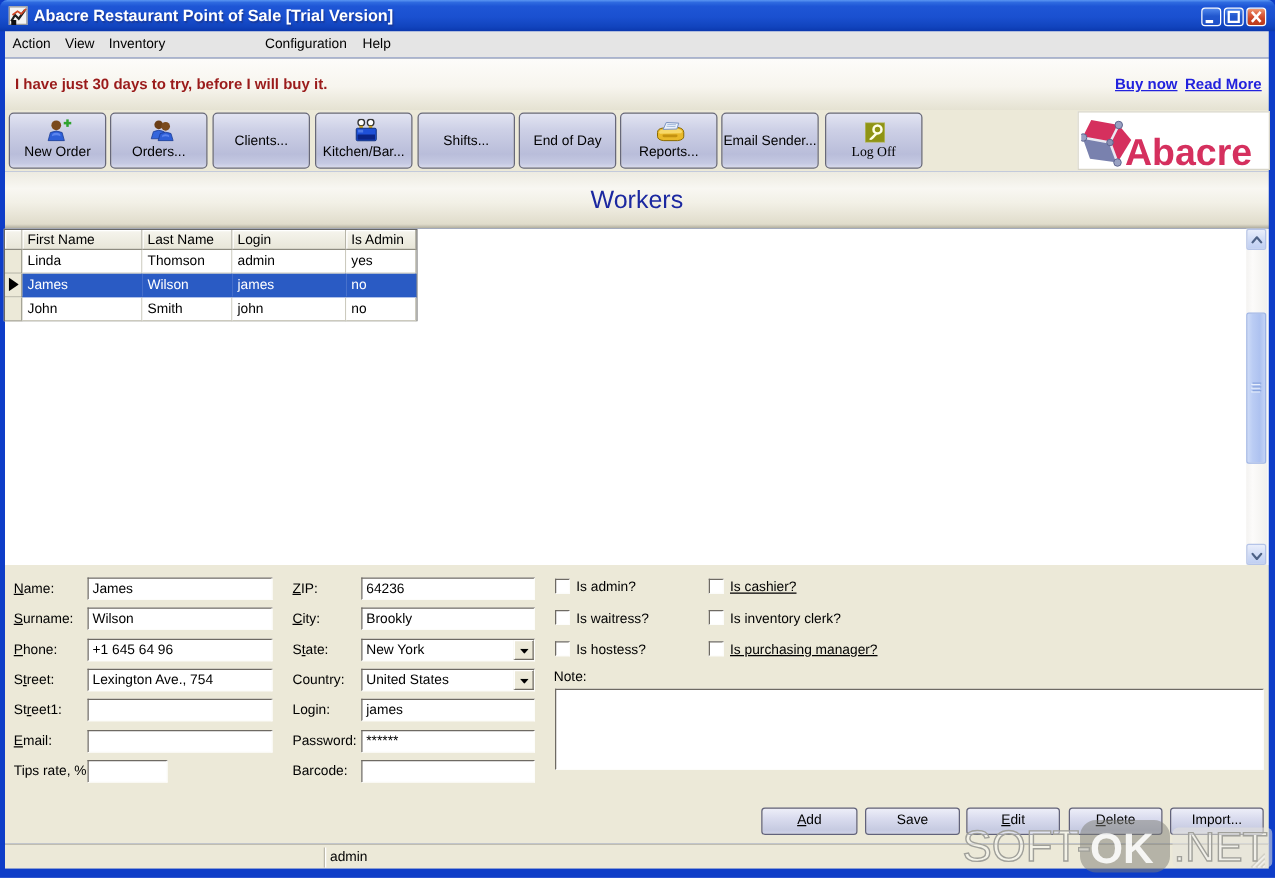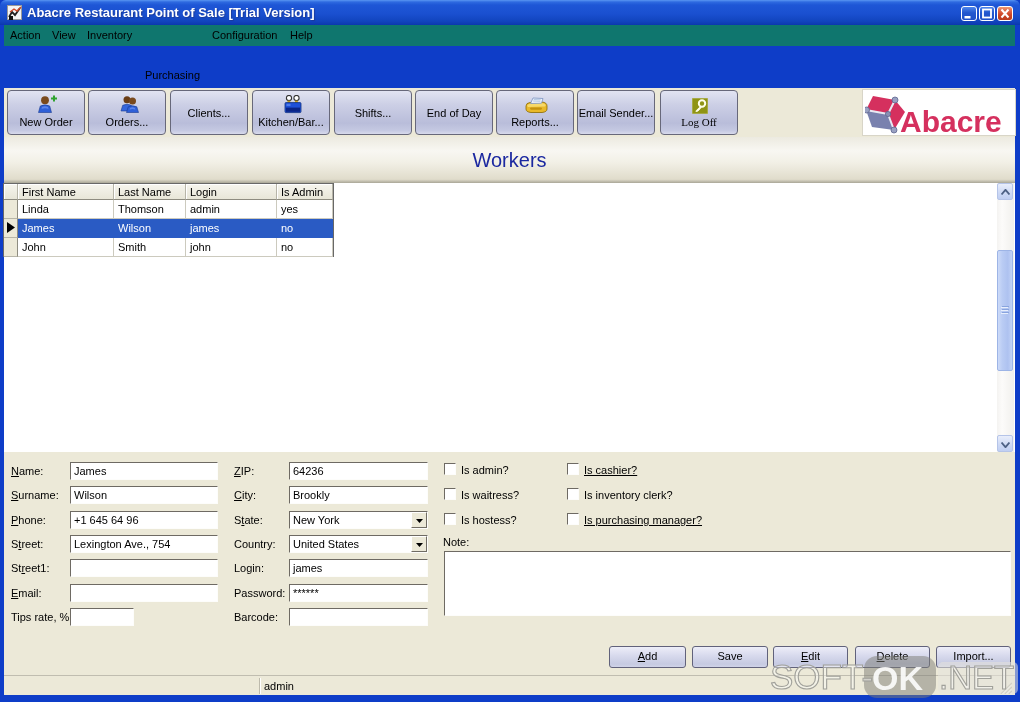--- a/index.html
+++ b/index.html
@@ -7,21 +7,21 @@
 body { font-family:"Liberation Sans", sans-serif; font-size:11px; color:#000; -webkit-font-smoothing:antialiased; }
 #win { position:absolute; left:0; top:0; width:1020px; height:702px; background:#0E3DC8; }
 
 #titlebar { position:absolute; left:0; top:0; width:1020px; height:25px; border-radius:6px 6px 0 0;
   background:linear-gradient(#5A96F2 0%, #2E6AE0 8%, #1E56D6 20%, #1A50D0 55%, #1144BE 85%, #0B38AE 100%); }
 #titleicon { position:absolute; left:7px; top:5px; width:15px; height:15px; background:#f4f4f4; border:1px solid #9a9a9a; }
 #titletext { position:absolute; left:27px; top:5px; color:#fff; font-size:13px; font-weight:bold; text-shadow:1px 1px 1px #1a3a9a; }
 .tbtn { position:absolute; top:6px; width:16px; height:15px; border:1px solid #fff; border-radius:3px;
   background:linear-gradient(#4E86EC, #2257CE 45%, #1E50C8); color:#fff; }
 
-#menubar { position:absolute; left:4px; top:25px; width:1011px; height:21px; background:#0f766e; }
+#menubar { position:absolute; left:4px; top:25px; width:1011px; height:21px; background:#e5e5e5; }
 .mitem { position:absolute; top:4px; }
 
 #trialbar { position:absolute; left:4px; top:46px; width:1011px; height:42px; border-top:1px solid #D8D5C8;
   background:linear-gradient(#FDFCFA 0%, #F7F5EE 55%, #E5E2D2 100%); }
 #trialmsg { position:absolute; left:8px; top:13px; color:#9A1B1B; font-weight:bold; font-size:12px; }
 .bluelink { position:absolute; top:13px; color:#2222DD; font-weight:bold; font-size:12px; text-decoration:underline; }
 
 #toolbar { position:absolute; left:4px; top:88px; width:1011px; height:49px; background:#ECE9D8; }
 .toolbtn { position:absolute; top:2px; height:45px; width:78px; border:1px solid #67687A; border-radius:4px;
   background:linear-gradient(#E2E4F2 0%, #CDD0E6 30%, #B9BDDA 75%, #C5C9E2 92%, #D8DAEC 100%);
@@ -94,20 +94,25 @@
     </div>
   </div>
   <div id="menubar">
     <span class="mitem" style="left:6px;">Action</span>
     <span class="mitem" style="left:48px;">View</span>
     <span class="mitem" style="left:83px;">Inventory</span>
     <span class="mitem" style="left:141px;margin-top:40px;">Purchasing</span>
     <span class="mitem" style="left:208px;">Configuration</span>
     <span class="mitem" style="left:286px;">Help</span>
   </div>
+  <div id="trialbar">
+    <span id="trialmsg">I have just 30 days to try, before I will buy it.</span>
+    <span class="bluelink" style="left:888px;">Buy now</span>
+    <span class="bluelink" style="left:944px;">Read More</span>
+  </div>
   <div id="toolbar">
     <div class="toolbtn" style="left:3px;">
       <svg style="position:absolute;left:28px;top:4px;" width="24" height="19" viewBox="0 0 24 19">
         <circle cx="9" cy="5.2" r="3.9" fill="#7A4A1E"></circle>
         <path d="M2.5 17.5 L4.3 11 Q9 8.6 13.7 11 L15.5 17.5 Z" fill="#2E5FD8" stroke="#1a3a90" stroke-width="0.6"></path>
         <path d="M6 12 q3 -1.6 6 0 l0.5 2 q-3.5 -1.6 -7 0 Z" fill="#5B84EE"></path>
         <rect x="17" y="0.5" width="2" height="6" fill="#2FA32F"></rect>
         <rect x="15" y="2.5" width="6" height="2" fill="#2FA32F"></rect>
       </svg>
       <span class="lbl" style="top:25px;">New Order</span>

